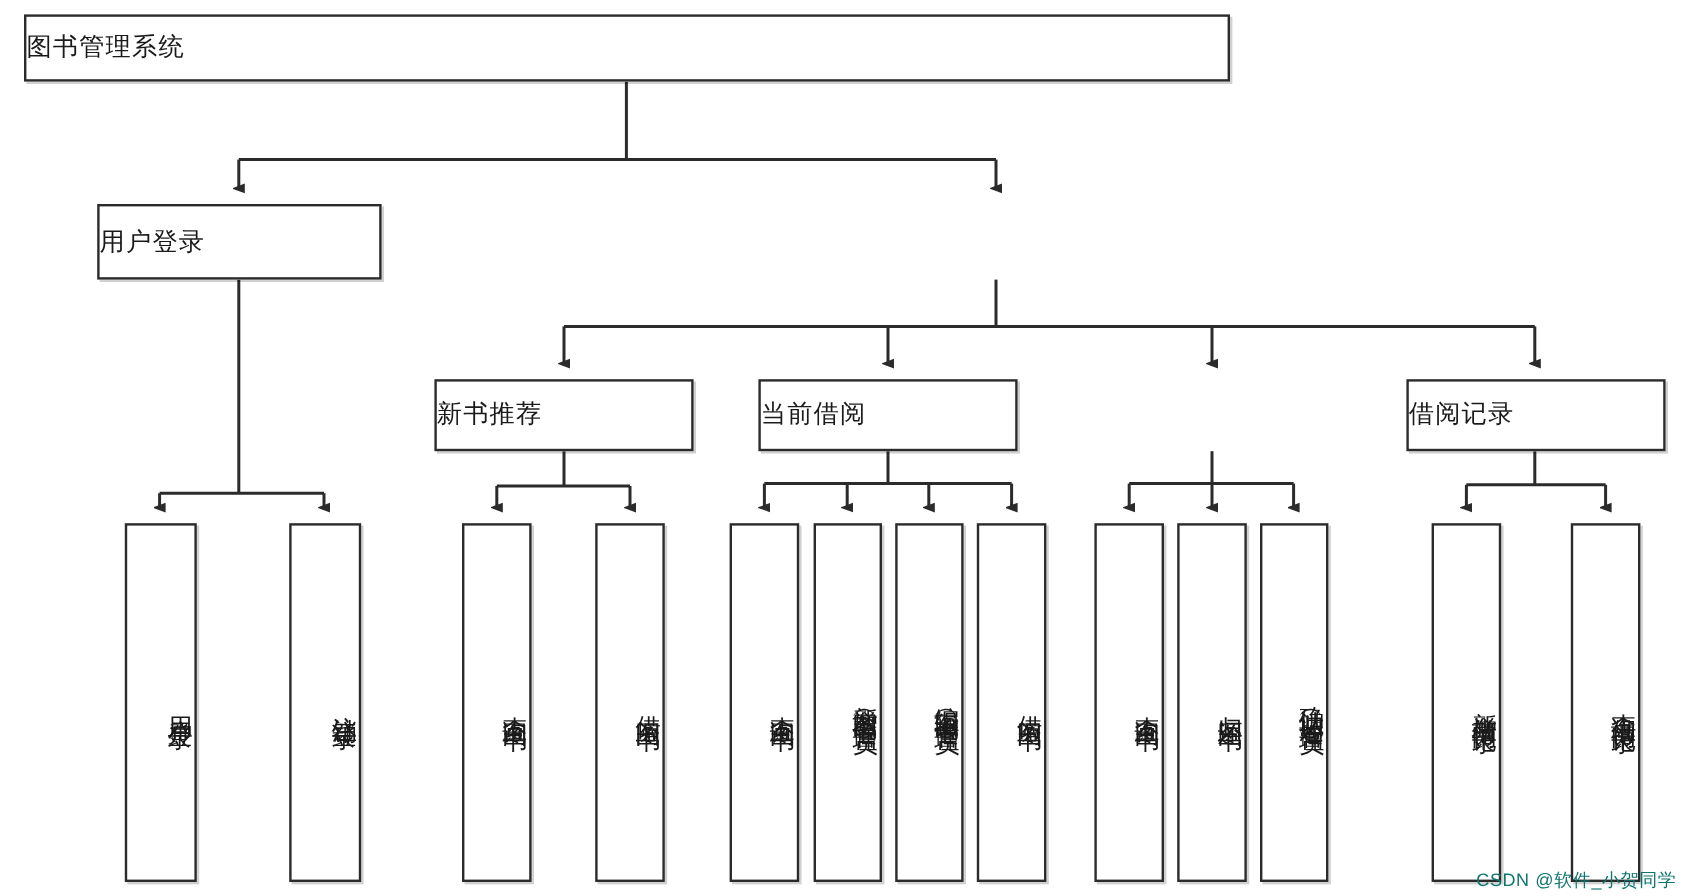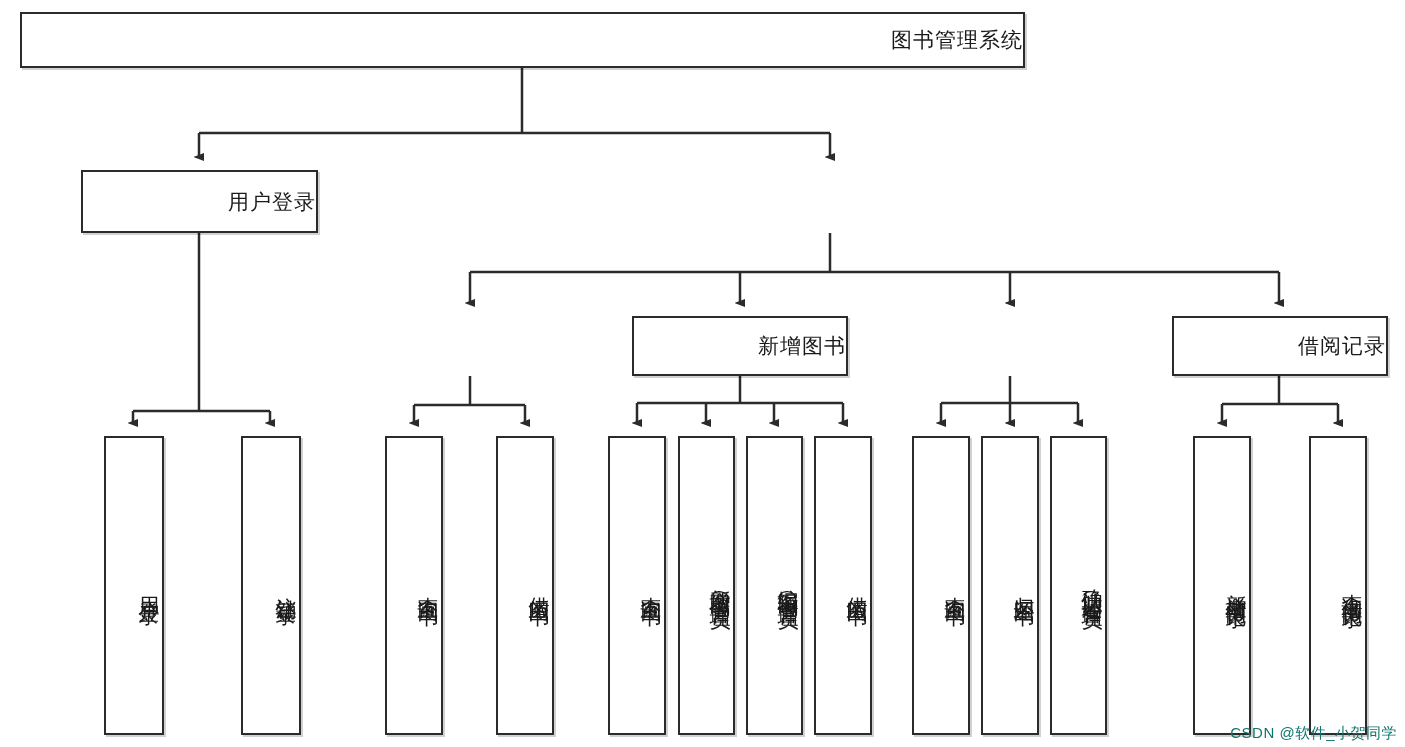--- a/index.html
+++ b/index.html
@@ -27,21 +27,21 @@
     pointer-events: none;
   }
   .node {
     position: absolute;
     box-sizing: border-box;
     background: #ffffff;
     border: 2px solid #2b2b2b;
     box-shadow: 2px 2px 0 rgba(0,0,0,0.18);
     display: flex;
     align-items: center;
-    justify-content: flex-end;
+    justify-content: flex-start;
     color: #1a1a1a;
   }
   .node.horiz {
     font-size: 21px;
     letter-spacing: 1px;
     line-height: 1.2;
   }
   .node.vert {
     writing-mode: vertical-rl;
     text-orientation: upright;
@@ -126,22 +126,25 @@
   </svg>
 
   <div class="node horiz" style="left:20px; top:12px; width:1005px; height:56px;">
     <span class="node-label">图书管理系统</span>
   </div>
 
   <div class="node horiz" style="left:81px; top:170px; width:237px; height:63px;">
     <span class="node-label">用户登录</span>
   </div>
 
+  <div class="node horiz" style="left:362px; top:316px; width:216px; height:60px;">
+    <span class="node-label">新书推荐</span>
+  </div>
   <div class="node horiz" style="left:632px; top:316px; width:216px; height:60px;">
-    <span class="node-label">新增图书</span>
+    <span class="node-label">当前借阅</span>
   </div>
   <div class="node horiz" style="left:1172px; top:316px; width:216px; height:60px;">
     <span class="node-label">借阅记录</span>
   </div>
 
   <div class="node vert" style="left:104px; top:436px; width:60px; height:299px;">
     <span class="node-label">用户登录</span>
   </div>
   <div class="node vert" style="left:241px; top:436px; width:60px; height:299px;">
     <span class="node-label">注销登录</span>

